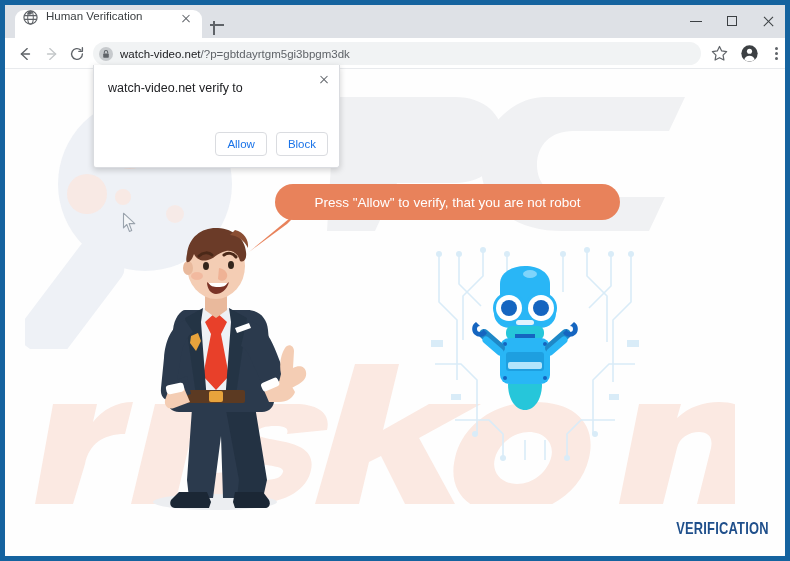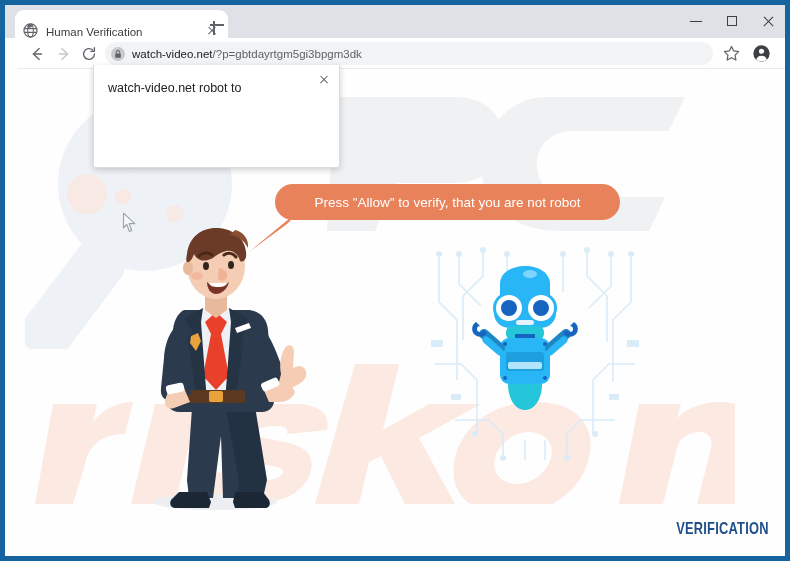--- a/index.html
+++ b/index.html
@@ -16,24 +16,24 @@
     background:#ffffff;
     overflow:hidden;
   }
 
   
   #title-bar{
     position:absolute; left:0; top:0; right:0; height:33px;
     background:#dee1e6;
   }
   #tab{
-    position:absolute; left:10px; top:5px; width:213px; height:28px;
+    position:absolute; left:10px; top:5px; width:187px; height:28px;
     background:#ffffff;
     border-radius:9px 9px 0 0;
-    display:flex; align-items:flex-end; padding:0 8px;
+    display:flex; align-items:flex-start; padding:0 8px;
   }
   #tab-favicon{ width:15px; height:15px; flex:0 0 auto; margin-right:8px; }
   #tab-title{
     flex:1 1 auto; font-size:11.5px; color:#3c4043;
     white-space:nowrap; overflow:hidden; text-overflow:ellipsis;
   }
   #tab-close{
     flex:0 0 auto; width:16px; height:16px; position:relative;
     cursor:pointer;
   }
@@ -64,21 +64,21 @@
     left:13px; top:11px; width:10px; height:10px; background:transparent;
     border:1.3px solid #3c4043;
   }
   #win-close{ left:745px; }
   #win-close i{ left:12px; top:16px; width:13px; height:1.3px; }
   #win-close i:first-child{ transform:rotate(45deg); }
   #win-close i:last-child{ transform:rotate(-45deg); }
 
   
   #toolbar{
-    position:absolute; left:12px; top:33px; right:0; height:31px;
+    position:absolute; left:0; top:33px; right:0; height:31px;
     background:#ffffff;
     border-bottom:1px solid #e8eaed;
   }
   .navicon{ position:absolute; top:7px; width:18px; height:18px; cursor:pointer; }
   #nav-back{ left:11px; }
   #nav-forward{ left:38px; }
   #nav-reload{ left:63px; }
 
   #omnibox{
     position:absolute; left:88px; top:4px; width:608px; height:23px;
@@ -449,18 +449,22 @@
     <div id="verification-label">VERIFICATION</div>
 
     <svg id="mouse-cursor" viewBox="0 0 16 22">
       <path d="M1.5 1.2l11.3 10.4H7.1l2.6 6.9-2.3.9-2.6-6.9-3.3 3.4z" fill="#f4f6f8" stroke="#9aa3ad" stroke-width="1.1" stroke-linejoin="round"></path>
     </svg>
   </div>
 
   <div id="notification-popup">
     <div id="popup-close"></div>
 
-    <div id="popup-title">watch-video.net robot to</div>
-
-
+    <div id="popup-title">watch-video.net verify to</div>
+
+
+    <div id="popup-buttons">
+      <div class="popup-btn">Allow</div>
+      <div class="popup-btn">Block</div>
+    </div>
   </div>
 
 </div>
 
 </body></html>

